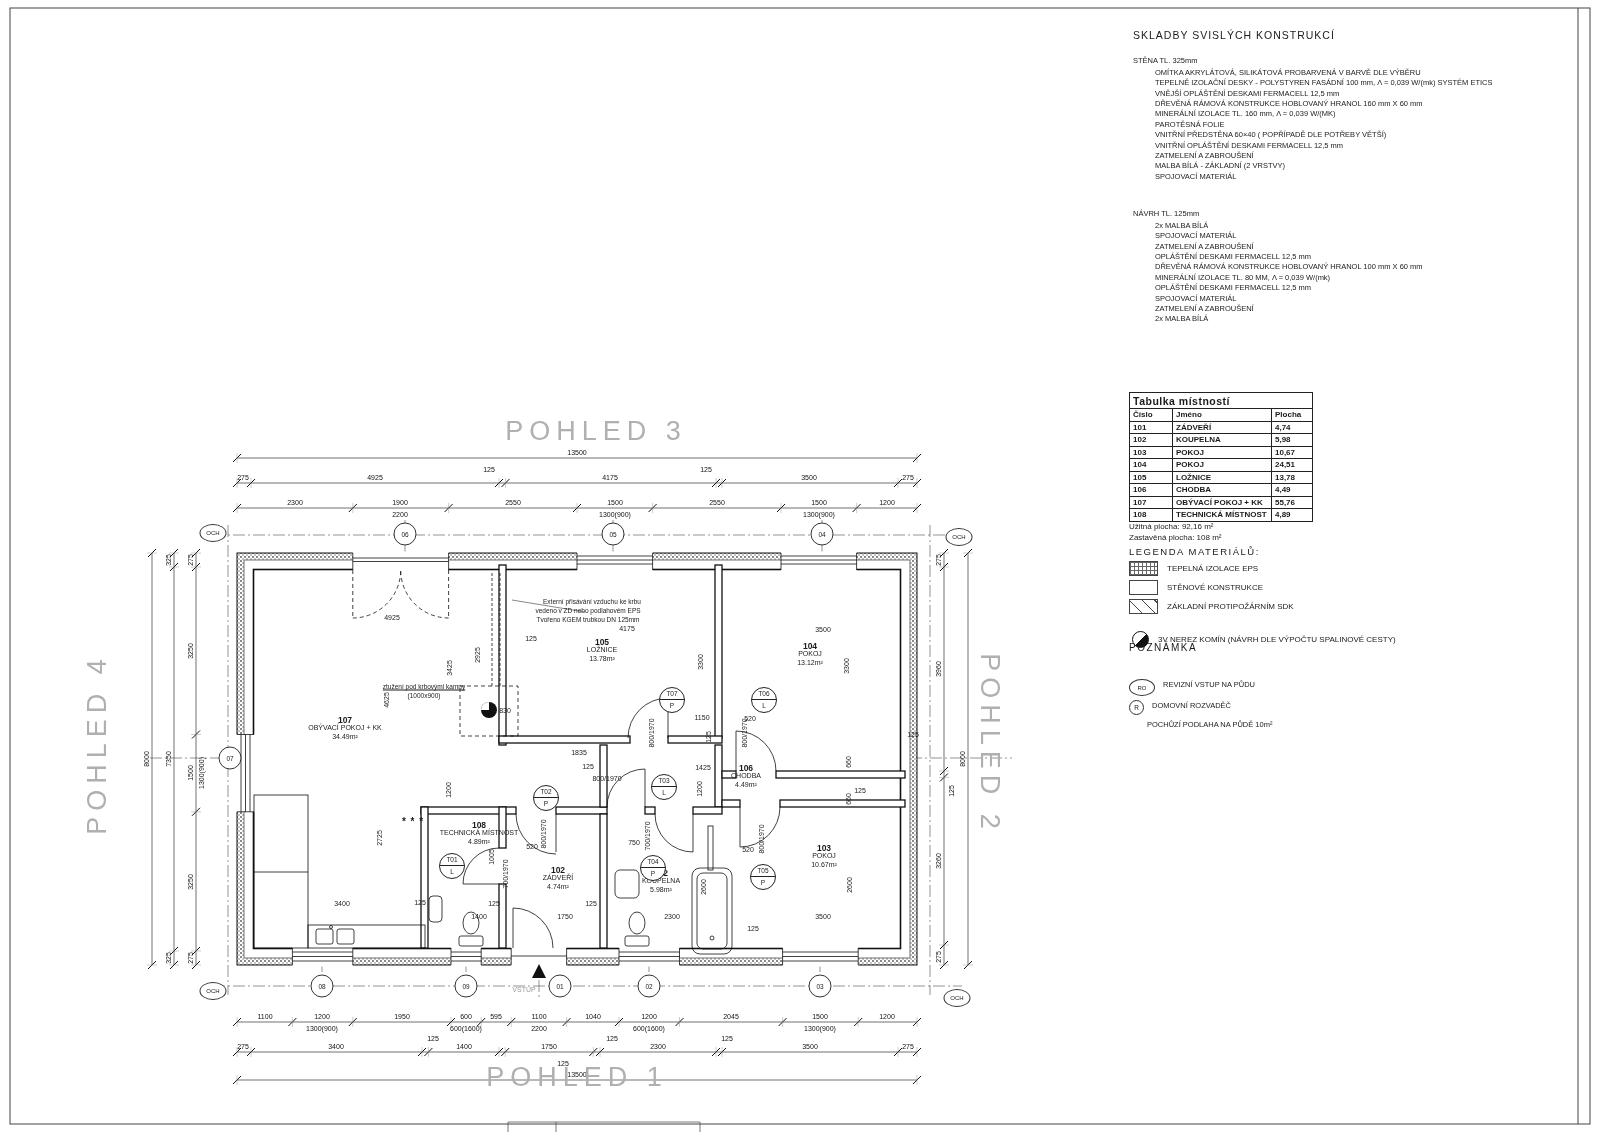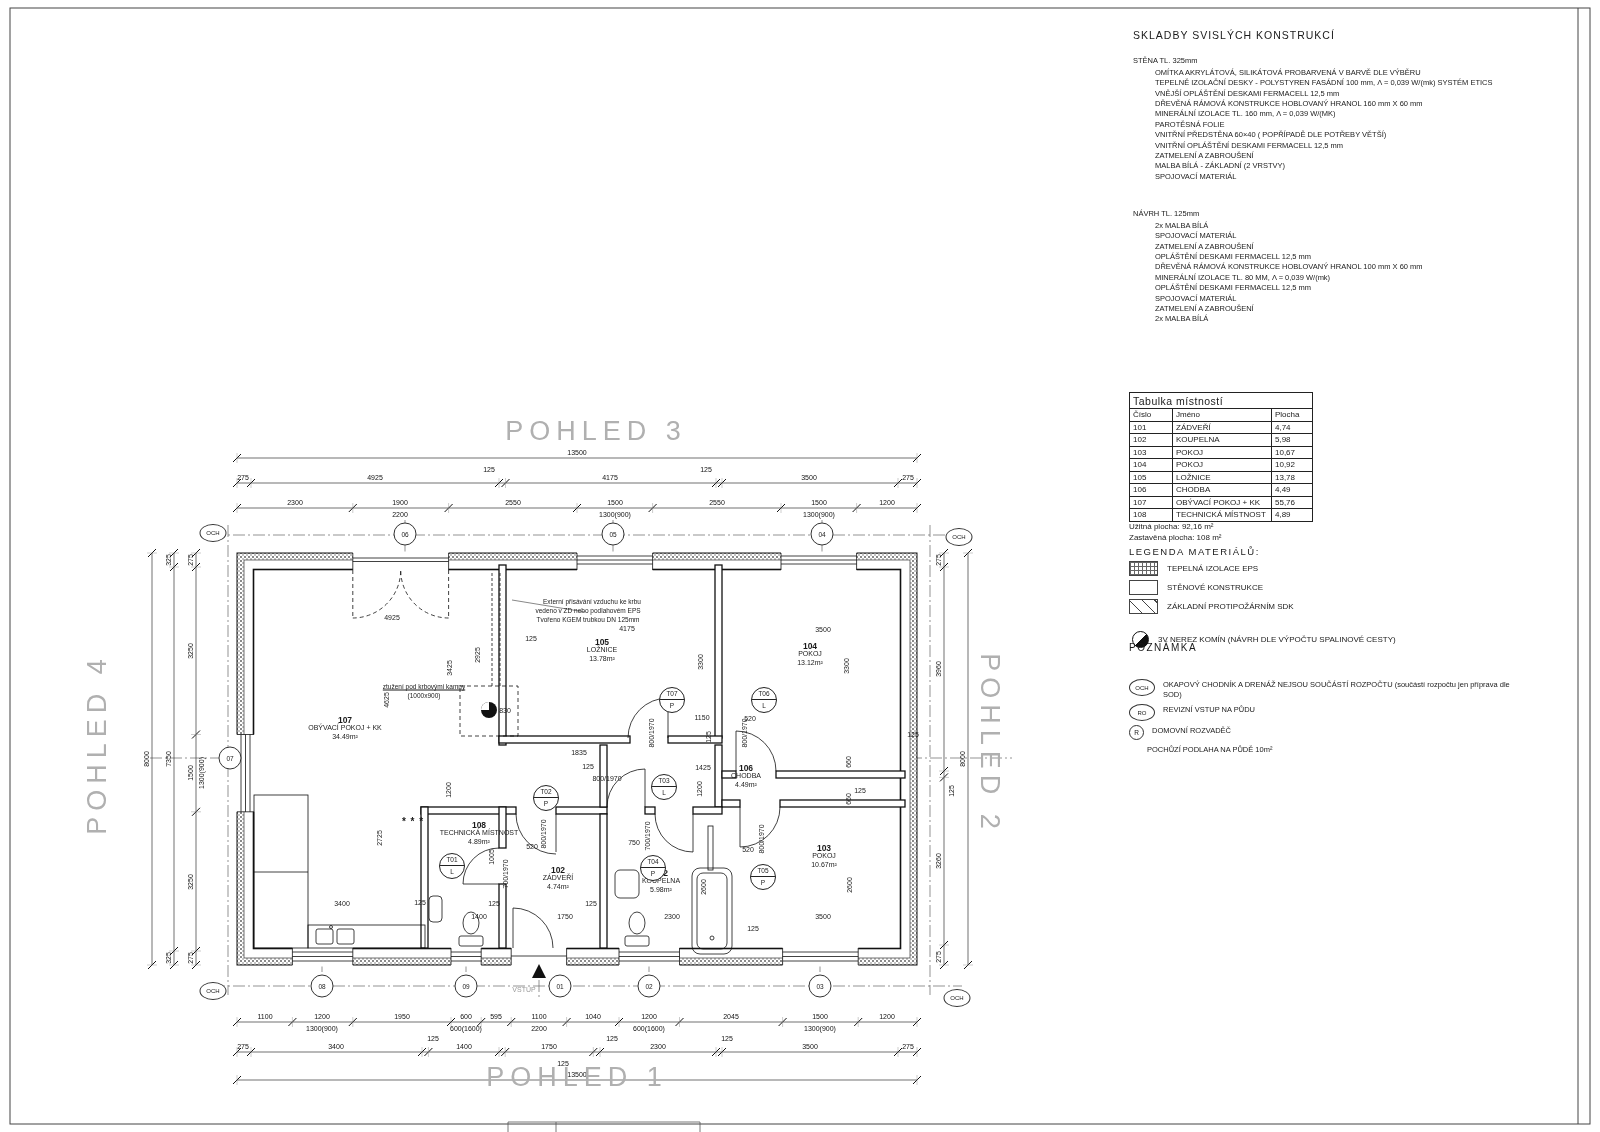--- a/index.html
+++ b/index.html
@@ -8,21 +8,21 @@
   svg{position:absolute;left:0;top:0}
   
   .panel{position:absolute;left:1133px;top:30px;width:430px;font-size:7.5px;line-height:10.4px}
   .panel h1{font-size:10.5px;font-weight:normal;letter-spacing:1px;margin:0 0 16px 0}
   .wtitle{margin:0 0 1px 0}
   .wlines{margin-left:22px}
   .wline{white-space:nowrap}
   .gap38{height:27px}
   
   .rtable{position:absolute;left:1129px;top:392px;border-collapse:collapse;font-size:8px}
-  .rtable td,.rtable th{border:1px solid #222;padding:0 3px;height:11.5px;font-weight:normal;text-align:left;white-space:nowrap}
+  .rtable td,.rtable th{border:1px solid #222;padding:0 3px;height:11.5px;font-weight:bold;text-align:left;white-space:nowrap}
   .rtable .ttl td{font-size:10.5px;height:15px;letter-spacing:.5px}
   .rtable .c-num{width:36px}.rtable .c-name{width:92px}.rtable .c-area{width:34px}
   .below-table{position:absolute;left:1129px;top:521px;font-size:8px;line-height:11px;width:420px}
   .lgt{font-size:9.5px;letter-spacing:1.5px;margin-top:3px}
   .leg-item{display:flex;align-items:center;margin-top:4px;gap:9px}
   .leg-item.tall{margin-top:17px}
   .sw{width:27px;height:13px;border:1px solid #444;flex:0 0 auto;background:#fff}
   .sw.grid{background-image:repeating-linear-gradient(0deg,#666 0 1px,transparent 1px 4px),
            repeating-linear-gradient(90deg,#666 0 1px,transparent 1px 4px)}
   .sw.diag{background-image:repeating-linear-gradient(45deg,transparent 0 8px,#444 8px 9px)}
@@ -651,21 +651,21 @@
           <td>5,98</td>
         </tr>
         <tr>
           <td>103</td>
           <td>POKOJ</td>
           <td>10,67</td>
         </tr>
         <tr>
           <td>104</td>
           <td>POKOJ</td>
-          <td>10,92</td>
+          <td>24,51</td>
         </tr>
         <tr>
           <td>105</td>
           <td>LOŽNICE</td>
           <td>13,78</td>
         </tr>
         <tr>
           <td>106</td>
           <td>CHODBA</td>
           <td>4,49</td>
@@ -704,24 +704,20 @@
           <div class="sw chimney"></div>
           <div>3V NEREZ KOMÍN (NÁVRH DLE VÝPOČTU SPALINOVÉ CESTY)</div>
         </div>
       </div>
   </div>
 
   <div class="notes-block">
     <div class="nt">POZNÁMKA</div>
     <div id="note-items">
         <div class="note-item">
-          <div class="badge w3">OCH</div>
-          <div class="note-text">OKAPOVÝ CHODNÍK A DRENÁŽ NEJSOU SOUČÁSTÍ ROZPOČTU (součástí rozpočtu jen příprava dle SOD)</div>
-        </div>
-        <div class="note-item">
           <div class="badge w3">RO</div>
           <div class="note-text">REVIZNÍ VSTUP NA PŮDU</div>
         </div>
         <div class="note-item">
           <div class="badge w2">R</div>
           <div class="note-text">DOMOVNÍ ROZVADĚČ</div>
         </div>
         <div class="note-item">
           <div class="badge none"></div>
           <div class="note-text">POCHŮZÍ PODLAHA NA PŮDĚ 10m²</div>

